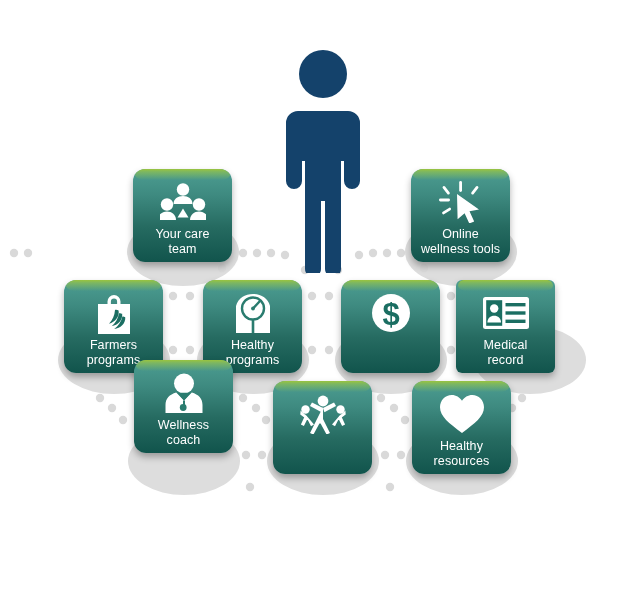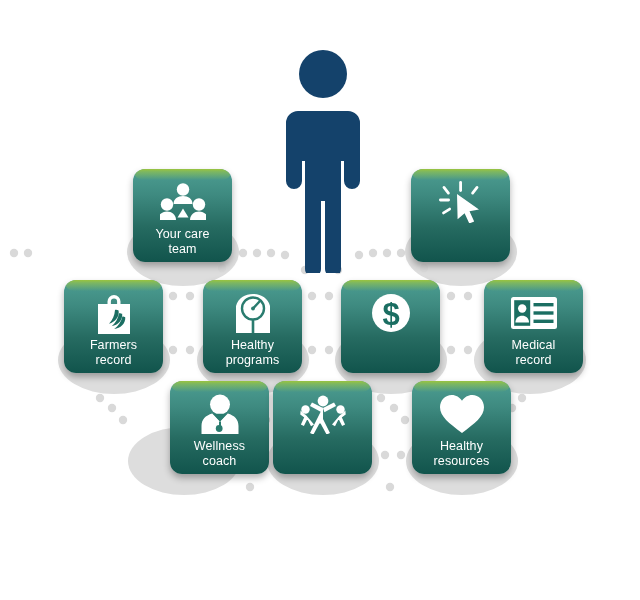--- a/index.html
+++ b/index.html
@@ -187,35 +187,37 @@
         <div class="tile-icon">
           <svg viewBox="0 0 44 42" width="44" height="42" fill="#fff">
       <rect x="20.2" y="0" width="2.8" height="11" rx="1.4"></rect>
       <rect x="5.6" y="4.3" width="2.8" height="10" rx="1.4" transform="rotate(-38 7 9)"></rect>
       <rect x="34.6" y="4.3" width="2.8" height="10" rx="1.4" transform="rotate(38 36 9)"></rect>
       <rect x="0" y="17.6" width="11" height="2.8" rx="1.4"></rect>
       <rect x="2.6" y="28.6" width="10" height="2.8" rx="1.4" transform="rotate(-32 7.6 30)"></rect>
       <path d="M18 13 L40 28.5 L30.5 30.2 L35.2 40.5 L30.3 42.5 L25.6 32.3 L18.6 38.2 Z"></path>
   </svg>
         </div>
+        <div class="tile-label">Online
+wellness tools</div>
       </div>
       <div class="tile" style="left: 64px; top: 280px; width: 99px; height: 93px;">
         <div class="tile-icon">
           <svg viewBox="0 0 36 42" width="36" height="42" fill="#fff">
       <path d="M11.5 12 v-2.5 a6.5 6.5 0 0 1 13 0 V12 h-3.4 v-2.5 a3.1 3.1 0 0 0 -6.2 0 V12 z"></path>
       <path d="M2 12 h32 v30 H2 z"></path>
       <g fill="#1b6e62">
         <path d="M22.6 18.5c1 6.2-3.4 11.6-9.6 13.2 3.6-3.6 5.6-8.3 6-13.7.6-.3 2.6-.2 3.6.5z"></path>
         <path d="M26.2 21.8c.6 6.3-4.2 11.3-10.5 12.4 4-3.2 6.4-7.7 7.3-13 .6-.2 2.4.1 3.2.6z"></path>
         <path d="M29.3 25.5c.2 6.2-4.8 10.8-11.1 11.4 4.2-2.9 7-7.2 8.2-12.4.6-.1 2.3.4 2.9 1z"></path>
       </g>
   </svg>
         </div>
         <div class="tile-label">Farmers
-record</div>
+programs</div>
       </div>
       <div class="tile" style="left: 203px; top: 280px; width: 99px; height: 93px;">
         <div class="tile-icon">
           <svg viewBox="0 0 42 40" width="42" height="40" fill="#fff">
       <path d="M4 13 h34 v27 H4 z"></path>
       <path d="M4 13 C6 5 13 1 21 1 C29 1 36 5 38 13 z"></path>
       <circle cx="21" cy="15.5" r="11" fill="none" stroke="#2a7c6f" stroke-width="2.4"></circle>
       <rect x="19.7" y="26" width="2.6" height="14" fill="#2a7c6f"></rect>
       <path d="M21 15.5 L27.5 8.5" stroke="#2a7c6f" stroke-width="2.4" fill="none" stroke-linecap="round"></path>
       <circle cx="21" cy="15.5" r="1.9" fill="#2a7c6f"></circle>
@@ -225,36 +227,36 @@
 programs</div>
       </div>
       <div class="tile" style="left: 341px; top: 280px; width: 99px; height: 93px;">
         <div class="tile-icon">
           <svg viewBox="0 0 40 40" width="40" height="40">
       <circle cx="20" cy="20" r="19" fill="#fff"></circle>
       <text x="20" y="31.5" text-anchor="middle" font-family="Liberation Sans, sans-serif" font-size="31" font-weight="bold" fill="#1b6e62">$</text>
   </svg>
         </div>
       </div>
-      <div class="tile" style="left: 484px; top: 280px; width: 99px; height: 93px;">
+      <div class="tile" style="left: 456px; top: 280px; width: 99px; height: 93px; border-radius: 6px;">
         <div class="tile-icon">
           <svg viewBox="0 0 46 32" width="46" height="32" fill="#fff">
       <rect x="0" y="0" width="46" height="32" rx="2.5"></rect>
       <rect x="3.2" y="3.2" width="16" height="25.6" fill="#1b6e62"></rect>
       <circle cx="11.2" cy="11.5" r="4.2" fill="#fff"></circle>
       <path d="M4.4 25.6c0-4.2 3-6.8 6.8-6.8s6.8 2.6 6.8 6.8z" fill="#fff"></path>
       <rect x="22.5" y="6" width="20" height="3.4" fill="#1b6e62"></rect>
       <rect x="22.5" y="14.3" width="20" height="3.4" fill="#1b6e62"></rect>
       <rect x="22.5" y="22.6" width="20" height="3.4" fill="#1b6e62"></rect>
   </svg>
         </div>
         <div class="tile-label">Medical
 record</div>
       </div>
-      <div class="tile" style="left: 134px; top: 381px; width: 99px; height: 93px; margin-left: 36px;">
+      <div class="tile" style="left: 134px; top: 360px; width: 99px; height: 93px;">
         <div class="tile-icon">
           <svg viewBox="0 0 40 40" width="40" height="40" fill="#fff">
       <circle cx="20" cy="10.5" r="10"></circle>
       <path d="M12.2 19.5 C5.5 21.5 1.5 25.5 1.5 32 v8 h37 v-8 c0-6.5-4-10.5-10.7-12.5 L20 27.5 z"></path>
       <path d="M13.2 19.8 L20 27.5 L26.8 19.8" fill="#2a7c6f"></path>
       <path d="M20 27.5 v4.5" stroke="#2a7c6f" stroke-width="2" fill="none"></path>
       <circle cx="19.2" cy="34.5" r="3.4" fill="#2a7c6f"></circle>
   </svg>
         </div>
         <div class="tile-label">Wellness

